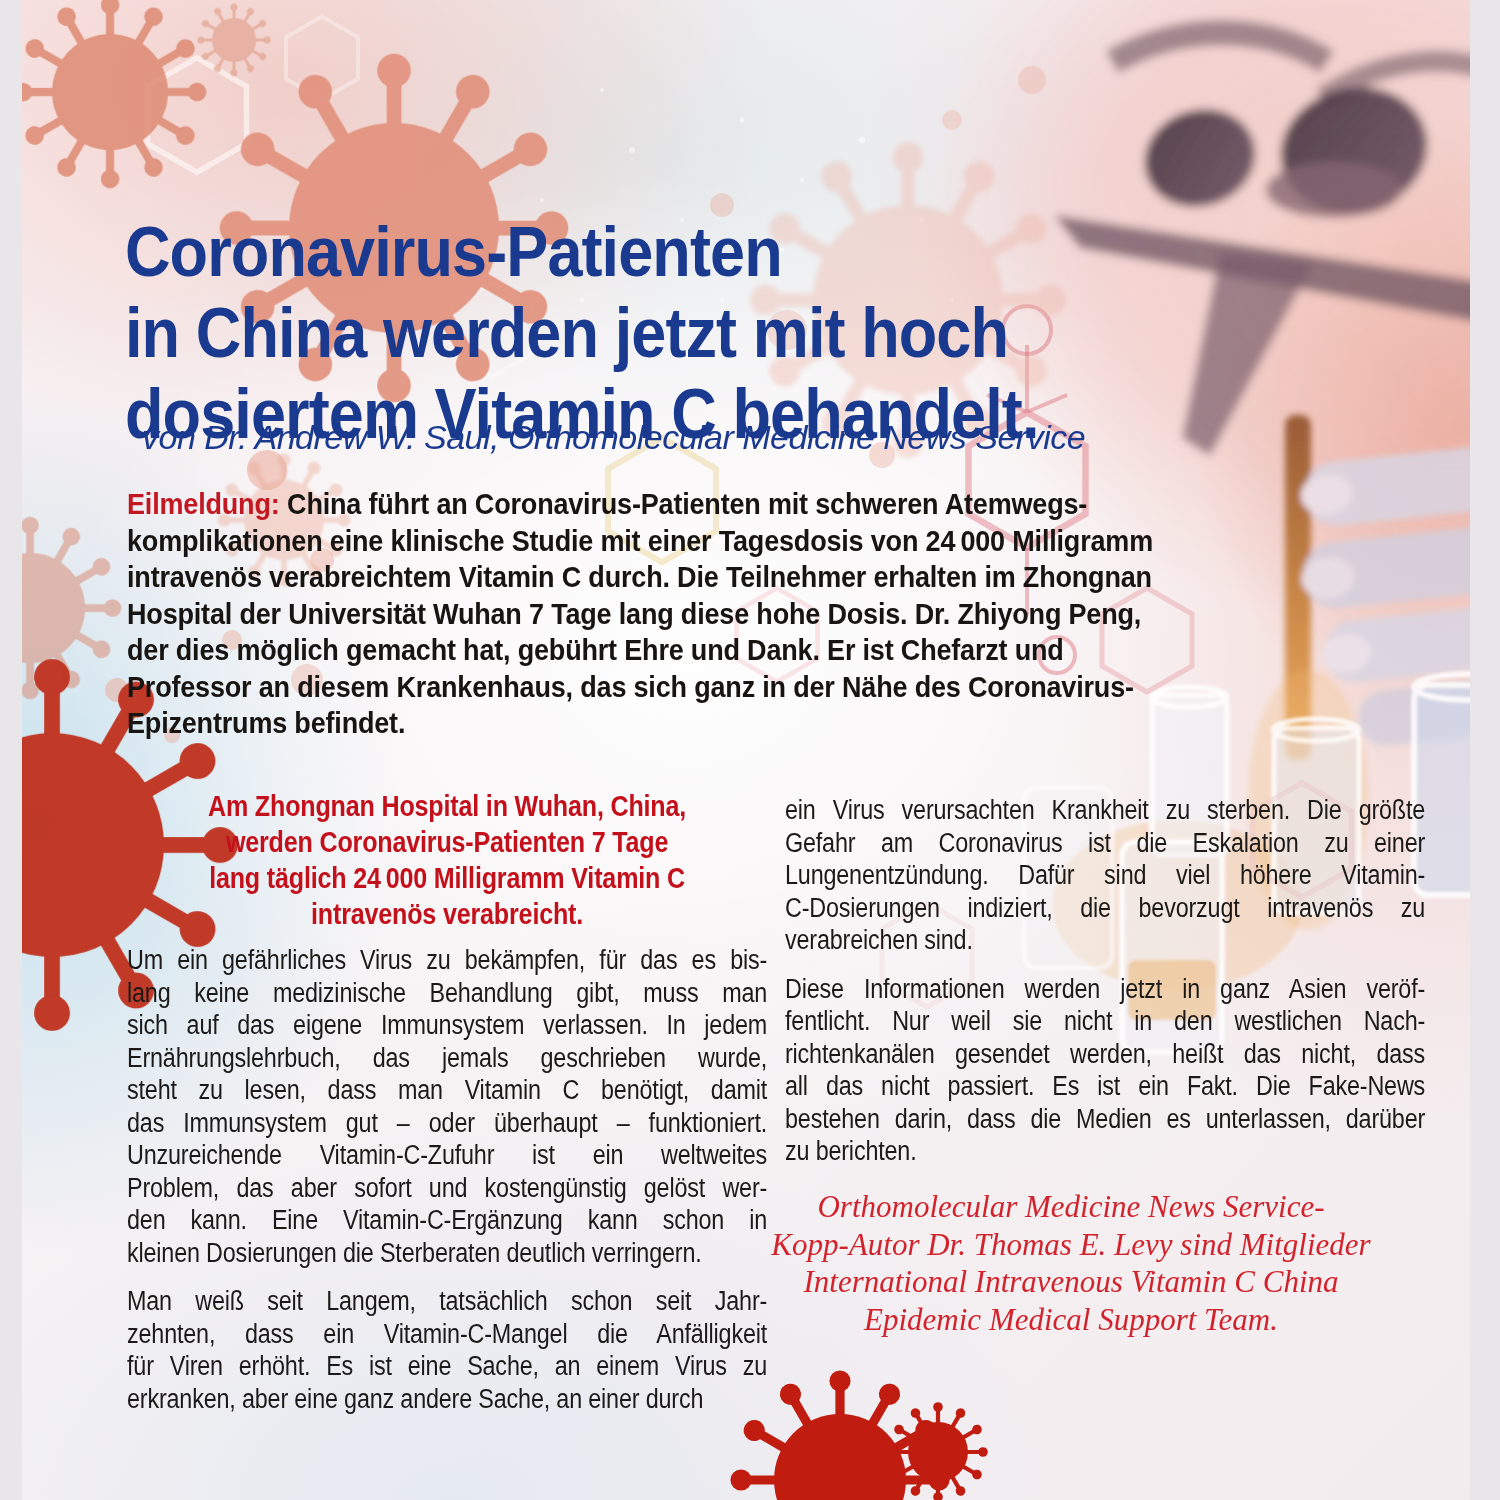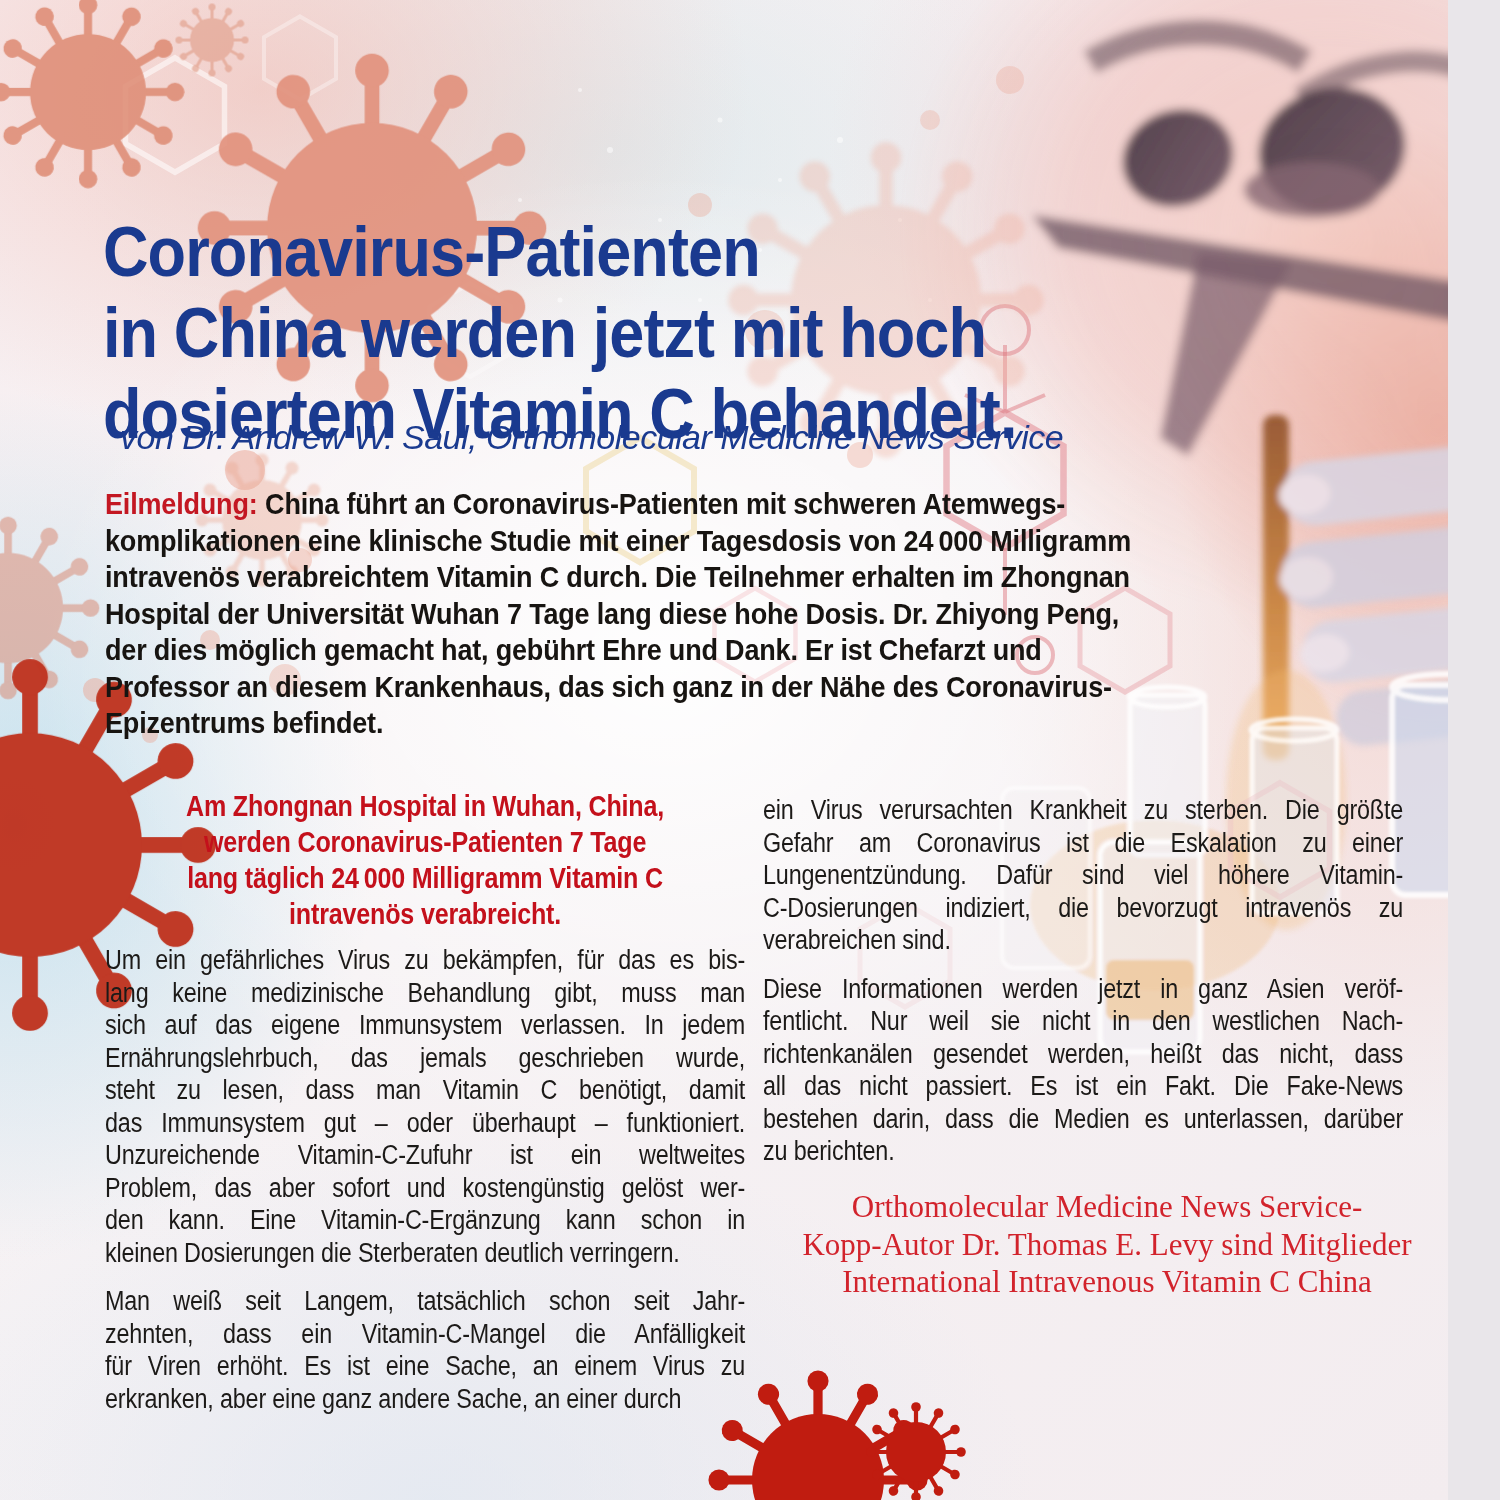--- a/index.html
+++ b/index.html
@@ -11,20 +11,21 @@
     font-family:"Liberation Sans",sans-serif;
     background:
       radial-gradient(ellipse 900px 700px at 46% 44%, rgba(255,255,255,.92), rgba(255,255,255,0) 70%),
       radial-gradient(ellipse 700px 500px at 18% 6%,  rgba(242,186,176,.60), rgba(242,186,176,0) 70%),
       radial-gradient(ellipse 520px 620px at 1% 55%,  rgba(182,222,238,.75), rgba(182,222,238,0) 70%),
       radial-gradient(ellipse 620px 480px at 88% 10%, rgba(238,196,200,.55), rgba(238,196,200,0) 72%),
       radial-gradient(ellipse 560px 680px at 97% 42%, rgba(244,206,198,.65), rgba(244,206,198,0) 75%),
       radial-gradient(ellipse 760px 420px at 42% 10%, rgba(205,228,232,.50), rgba(205,228,232,0) 72%),
       radial-gradient(ellipse 800px 500px at 30% 100%,rgba(216,228,240,.55), rgba(216,228,240,0) 75%),
       linear-gradient(135deg,#f7eef0 0%,#f6f2f4 45%,#f3ecef 100%);
+    margin-left: 22px;
   }
   .bg{position:absolute;left:0;top:0;z-index:1;}
   .layer{position:absolute;z-index:2;}
 
   
   .condensed{transform:scaleX(.90);transform-origin:0 0;}
   .condensed2{transform:scaleX(.865);transform-origin:0 0;}
 
   .title{
     left:103px;top:165px;width:1220px;
@@ -48,23 +49,23 @@
     color:#c4101b;letter-spacing:-.2px;
   }
   .col{
     width:740px;
     font-size:27px;line-height:32.5px;color:#1c1a18;letter-spacing:-.2px;
   }
   .col-left{left:105px;top:944px;}
   .col-right{left:763px;top:794px;}
   .para{margin:0 0 16px 0;}
   .credit{
-    left:762px;top:1188px;width:690px;
+    left:704px;top:1188px;width:690px;
     font-family:"Liberation Serif",serif;
-    font-size:31px;line-height:37.5px;
+    font-style:italic;font-size:31px;line-height:37.5px;
     color:#d2232c;
   }
 
   .justified .jl{text-align:justify;text-align-last:justify;}
   .justified .jl.last{text-align-last:left;}
   .centered .jl{text-align:center;}
   .jl{white-space:pre-wrap;}
 </style>
 </head>
 <body>
@@ -319,15 +320,16 @@
         <div class="jl">all das nicht passiert. Es ist ein Fakt. Die Fake-News</div>
         <div class="jl">bestehen darin, dass die Medien es unterlassen, darüber</div>
         <div class="jl last">zu berichten.</div>
       </div>
   </div>
 
   <div class="layer credit centered">
       <div class="jl">Orthomolecular Medicine News Service-</div>
       <div class="jl">Kopp-Autor Dr. Thomas E. Levy sind Mitglieder</div>
       <div class="jl">International Intravenous Vitamin C China</div>
+      <div class="jl last">Epidemic Medical Support Team.</div>
     </div>
 
 </div>
 
 </body></html>

